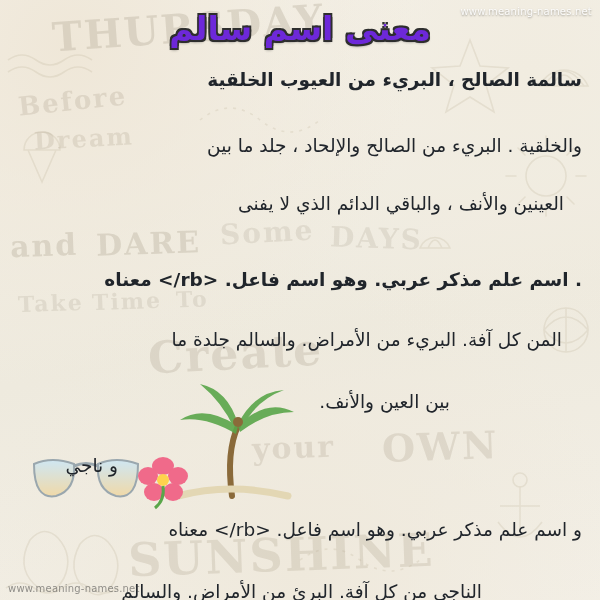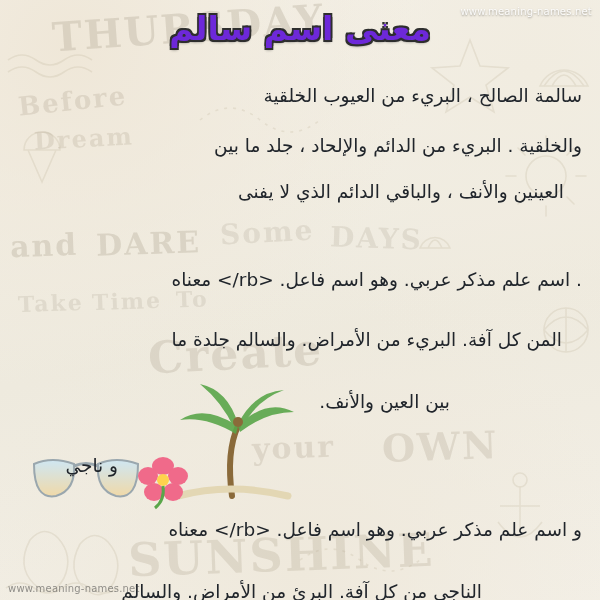--- a/index.html
+++ b/index.html
@@ -106,24 +106,24 @@
     color: #20252b;
     font-size: 18.5px;
     font-family: "DejaVu Sans", sans-serif;
     line-height: 1.25;
     white-space: nowrap;
     margin: 0;
   }
   .l-right  { text-align: right; }
 
   
-  .ln0 { position: absolute; top: 24px;  right: 18px; }
+  .ln0 { position: absolute; top: 8px;  right: 18px; font-weight: bold; }
   .ln1 { position: absolute; top: 74px;  right: 18px; }
-  .ln2 { position: absolute; top: 120px; right: 36px; }
-  .ln3 { position: absolute; top: 208px; right: 18px; }
+  .ln2 { position: absolute; top: 132px; right: 36px; }
+  .ln3 { position: absolute; top: 208px; right: 18px; font-weight: bold; }
   .ln4 { position: absolute; top: 268px; right: 38px; }
   .ln5 { position: absolute; top: 330px; right: 150px; text-align: right; }
   .ln6 { position: absolute; top: 394px; right: 482px; margin-left: 19px; }
   .ln7 { position: absolute; top: 458px; right: 18px; text-align: right; }
   .ln8 { position: absolute; top: 520px; right: 118px; }
 
   
   .wm {
     position: absolute;
     font-family: "DejaVu Sans", sans-serif;
@@ -232,21 +232,21 @@
     <circle cx="27" cy="28" r="6" fill="#ffd24d"></circle>
     <path d="M27 34 q2 14 -8 22" stroke="#5aa64a" stroke-width="3" fill="none"></path>
   </svg>
 
   <div class="title-band">
     <div class="title">معنى اسم سالم</div>
   </div>
 
   <div class="lines">
     <p class="line l-right  ln0">سالمة  الصالح ، البريء من العيوب الخلقية</p>
-    <p class="line l-right  ln1">والخلقية . البريء من الدائم والإلحاد ، جلد ما بين</p>
+    <p class="line l-right  ln1">والخلقية . البريء من الصالح والإلحاد ، جلد ما بين</p>
     <p class="line l-right  ln2">العينين والأنف ، والباقي الدائم الذي لا يفنى</p>
     <p class="line l-right  ln3">. اسم علم مذكر عربي. وهو اسم فاعل. &lt;rb/&gt; معناه</p>
     <p class="line l-right  ln4">المن كل آفة. البريء من الأمراض. والسالم جلدة ما</p>
     <p class="line l-right  ln5">بين العين والأنف.</p>
     <p class="line l-right  ln6">و ناجي</p>
     <p class="line l-right  ln7">و اسم علم مذكر عربي. وهو اسم فاعل. &lt;rb/&gt; معناه</p>
     <p class="line l-right  ln8">الناجي من كل آفة. البرئ من الأمراض. والسالم</p>
   </div>
 
   <span class="wm wm-top">www.meaning-names.net</span>

